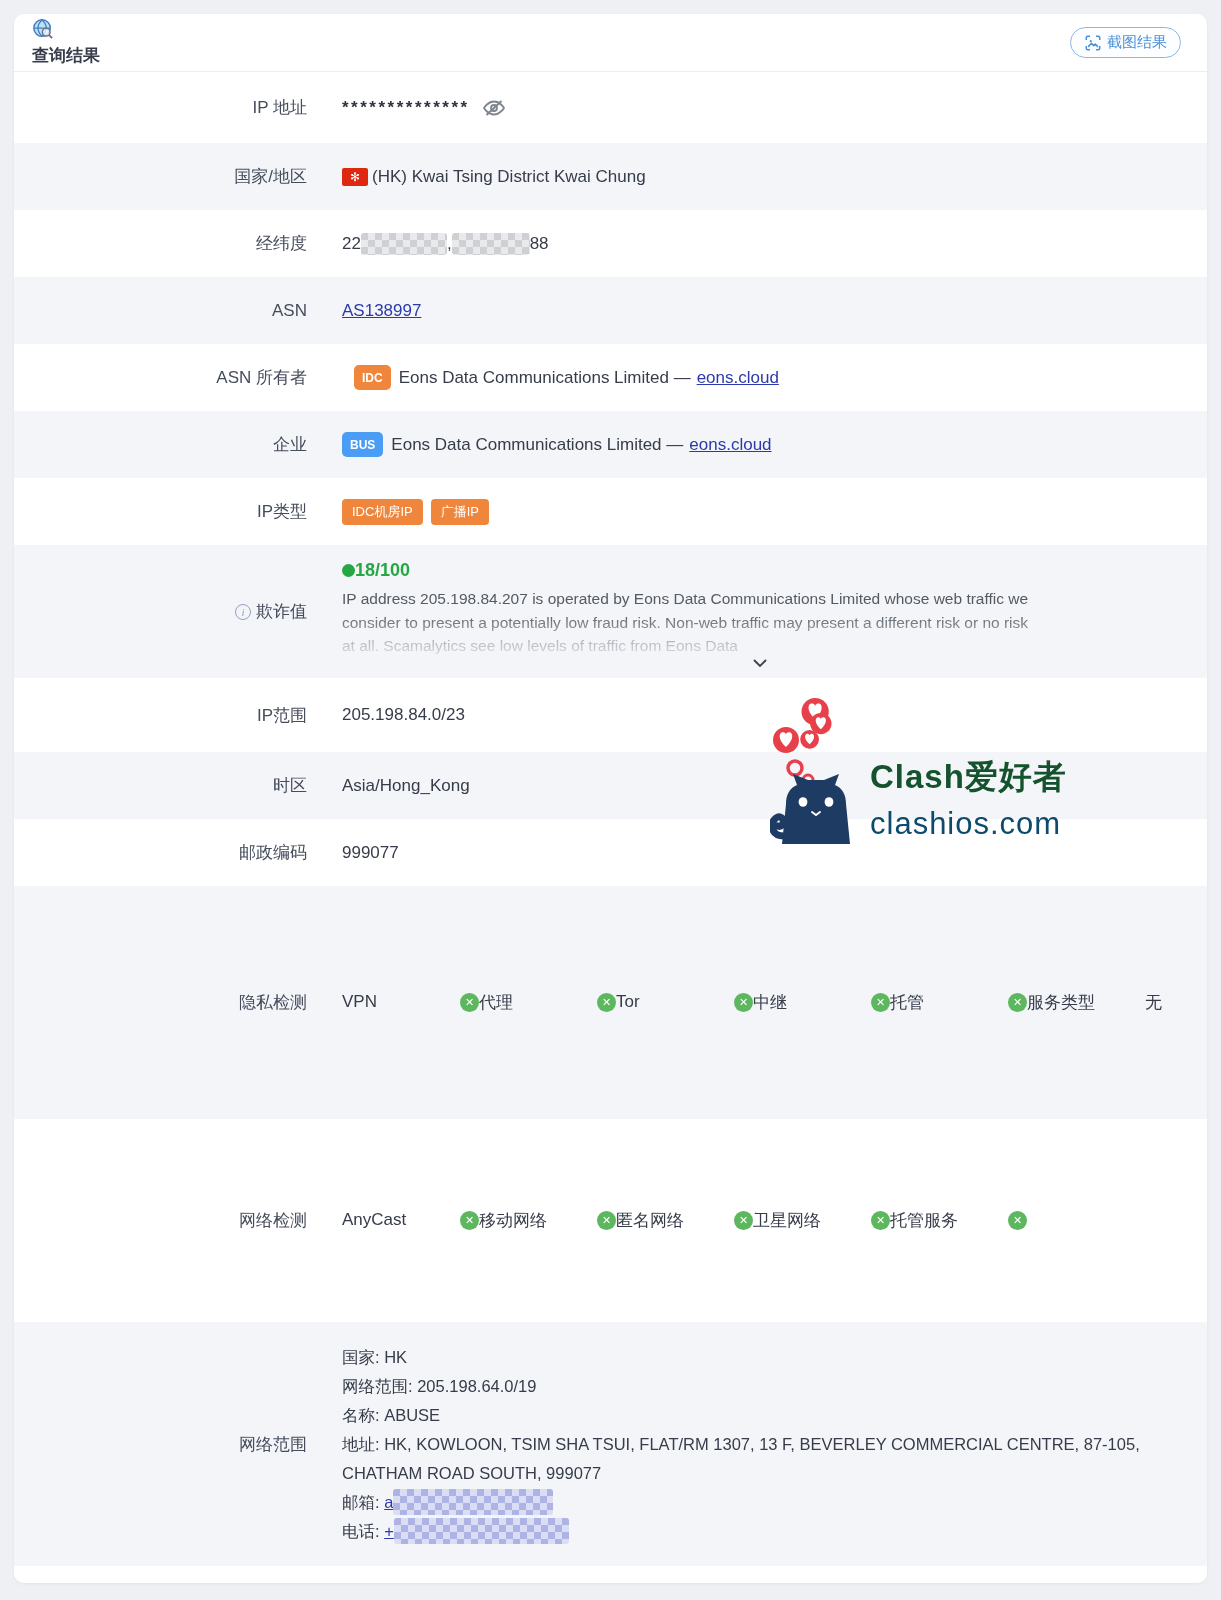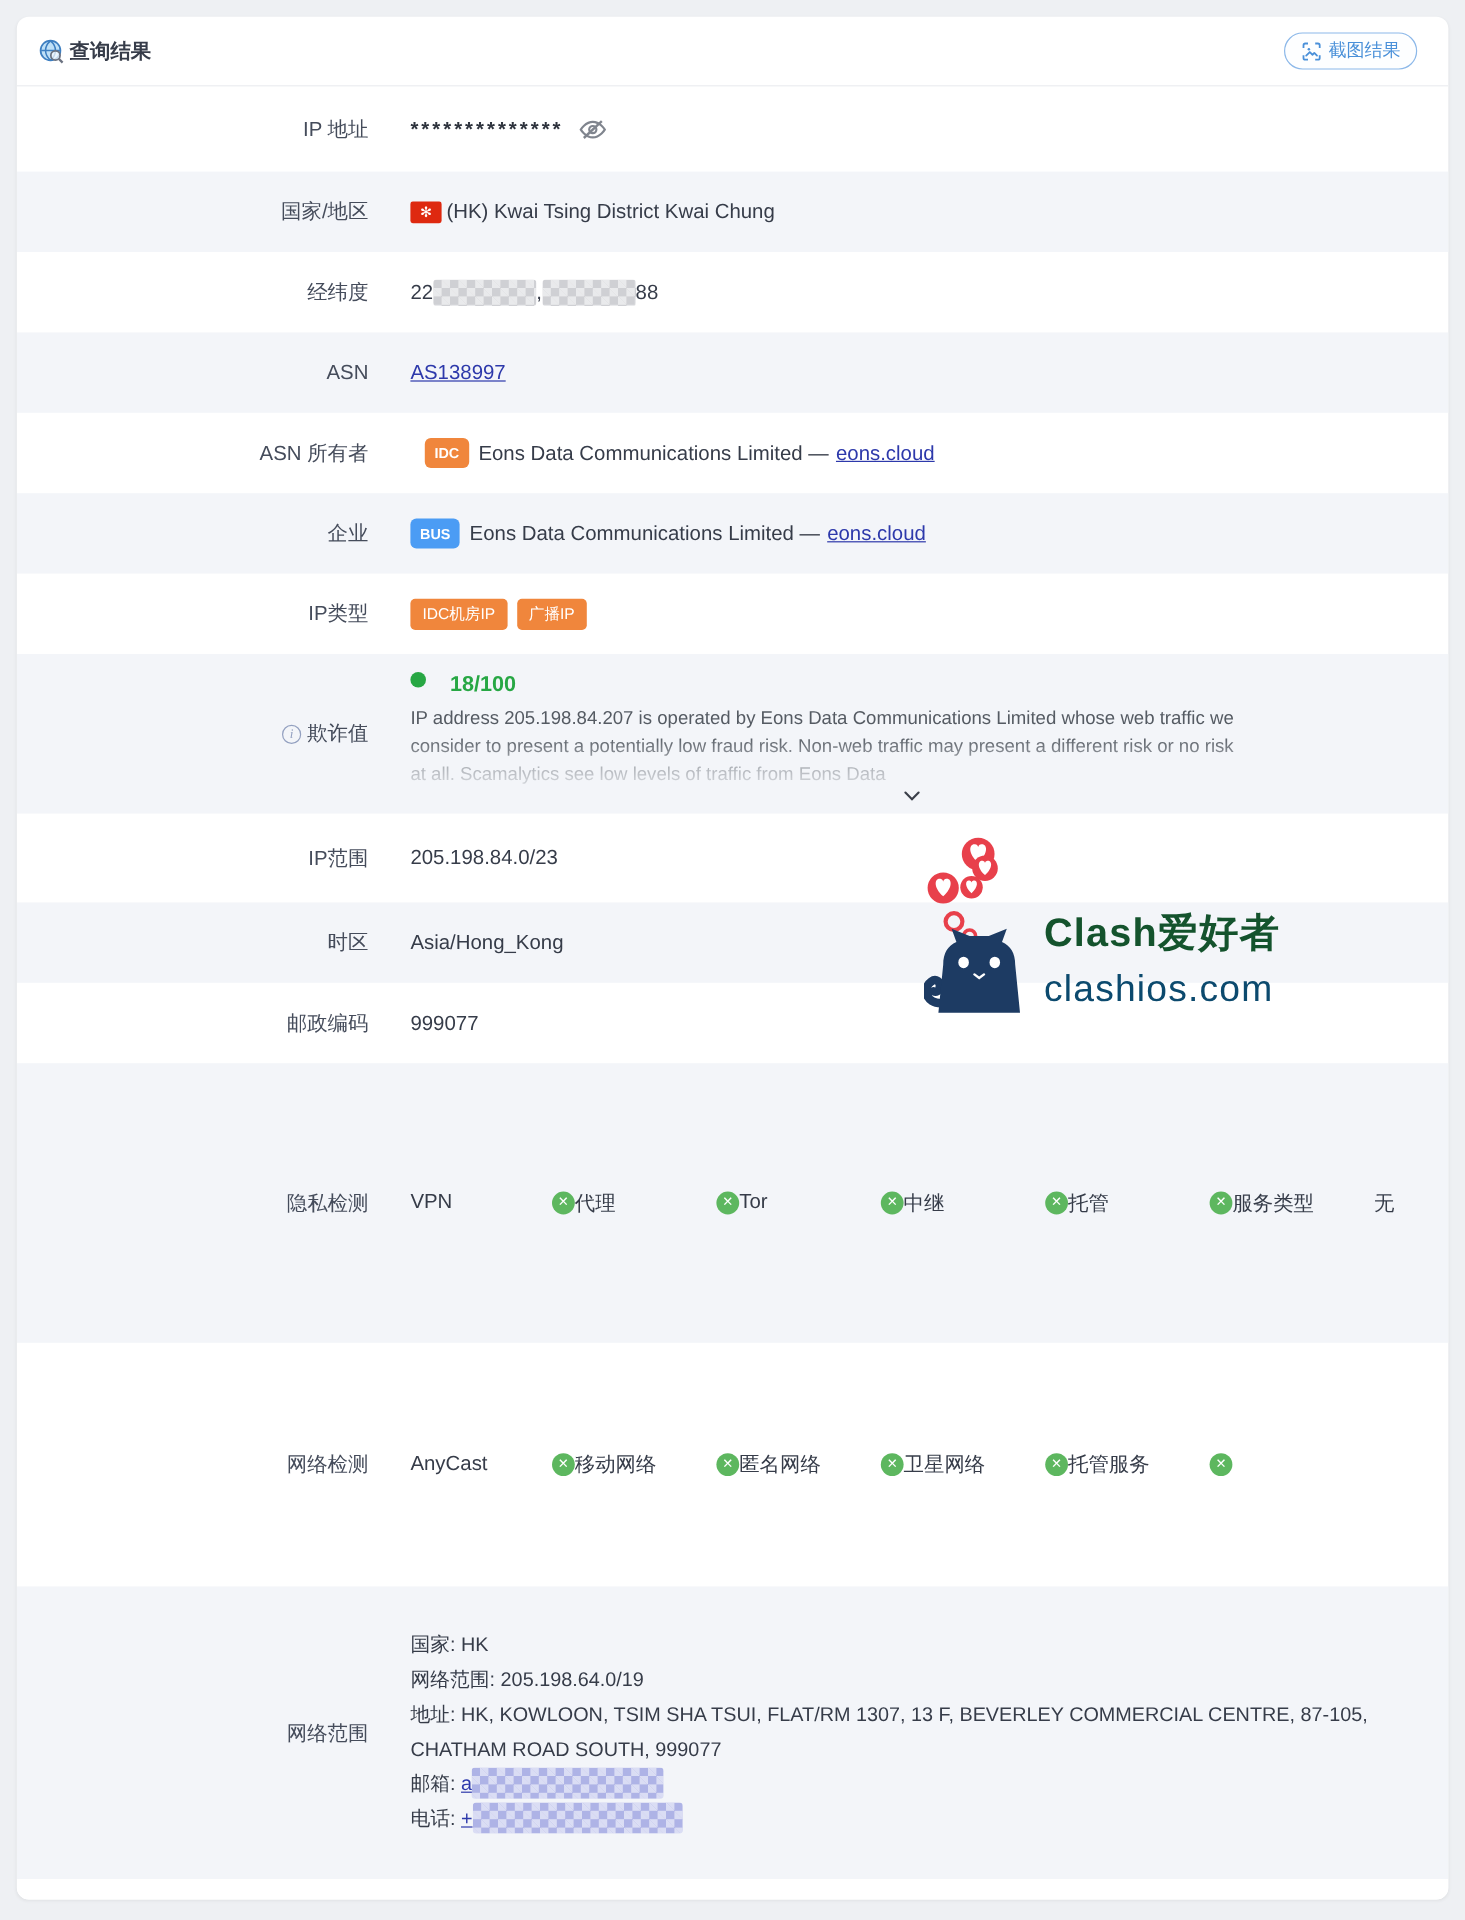--- a/index.html
+++ b/index.html
@@ -19,21 +19,21 @@
     box-shadow:0 1px 3px rgba(0,0,0,0.06);
     overflow:hidden;
   }
   
   .card-header {
     height:58px;
     display:flex; align-items:center; justify-content:space-between;
     padding:0 26px 0 18px;
     border-bottom:1px solid #ecedf1;
   }
-  .header-left { display:flex; align-items:flex-end; gap:4px; }
+  .header-left { display:flex; align-items:flex-start; gap:4px;flex-direction:column; }
   .card-title { font-size:17px; font-weight:600; color:#363c49; }
   .screenshot-btn {
     display:flex; align-items:center; gap:5px;
     border:1px solid #8cb8e9; background:#fdfeff;
     color:#4a90d9; font-size:15px;
     padding:5px 13px; border-radius:16px;
     cursor:pointer; font-family:inherit;
   }
   
   .row {
@@ -71,21 +71,21 @@
   
   .badge {
     display:inline-flex; align-items:center; justify-content:center;
     height:25px; padding:0 8px; border-radius:5px;
     color:#fff; font-size:12px; font-weight:700;
   }
   .badge.idc { background:#f0863c;margin-left:12px; }
   .badge.bus { background:#4b9cf4; }
   .badge.tag { background:#f0863c; font-size:13px; font-weight:400; border-radius:4px; height:26px; padding:0 10px; }
   
-  .fraud-score { display:flex; gap:20px; margin-bottom:6px; }
+  .fraud-score { display:flex; align-items:center; gap:0; margin-bottom:6px; }
   .fraud-dot { width:13px; height:13px; border-radius:50%; background:#27a744; }
   .fraud-score-text { color:#27a744; font-size:18px; font-weight:700; }
   .fraud-desc {
     width:694px;
     font-size:15.5px; line-height:23.5px; color:#555b63;
     max-height:70px; overflow:hidden;
     -webkit-mask-image:linear-gradient(#000 38%, rgba(0,0,0,0.45) 72%, rgba(0,0,0,0.15) 100%);
             mask-image:linear-gradient(#000 38%, rgba(0,0,0,0.45) 72%, rgba(0,0,0,0.15) 100%);
   }
   .fraud-chevron { width:100%; text-align:center; margin-top:-4px; }
@@ -330,20 +330,21 @@
           </div>
         </div>
       </div>
     </div>
 
     <div class="row h-abuse">
       <div class="label">网络范围</div>
       <div class="value block abuse-lines" style="max-width:850px;">
         <div>国家: HK</div>
         <div>网络范围: 205.198.64.0/19</div>
+        <div>名称: ABUSE</div>
         <div>地址: HK, KOWLOON, TSIM SHA TSUI, FLAT/RM 1307, 13 F, BEVERLEY COMMERCIAL CENTRE, 87-105, CHATHAM ROAD SOUTH, 999077</div>
         <div>
           <span>邮箱: </span><a href="#" class="ulink">a</a><span class="mosaic purple" style="width:160px;"></span>
         </div>
         <div>
           <span>电话: </span><a href="#" class="ulink">+</a><span class="mosaic purple" style="width:175px;"></span>
         </div>
       </div>
     </div>
 

